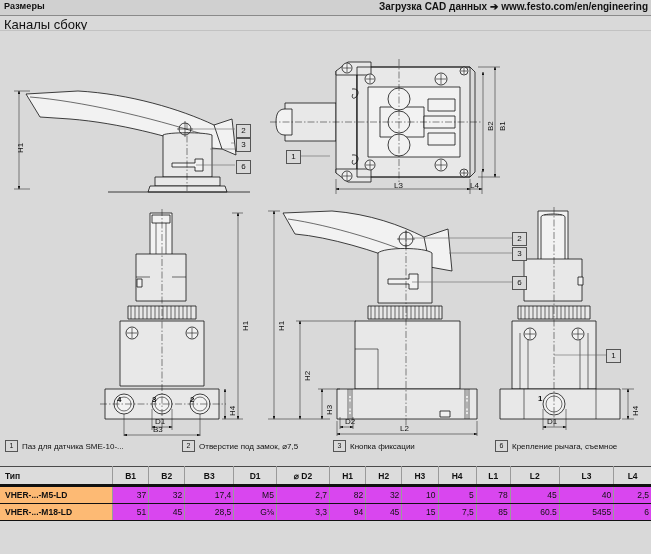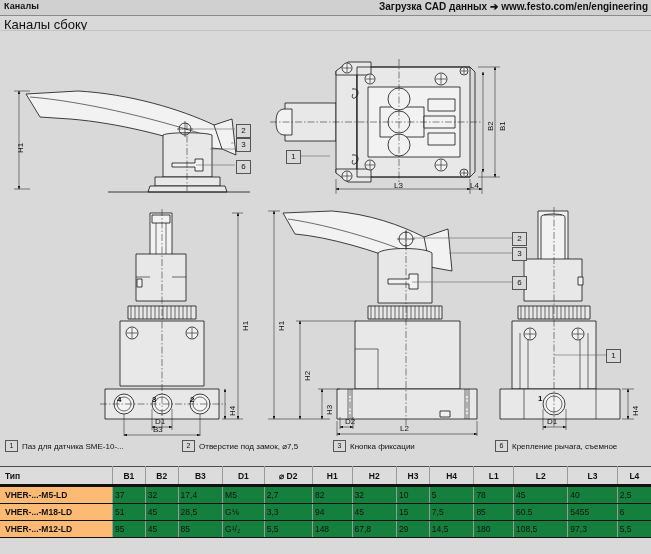--- a/index.html
+++ b/index.html
@@ -97,34 +97,34 @@
     padding:0 2px;
   }
   thead th.first{
     text-align:left;padding-left:5px;margin-top:24px;
   }
   thead tr{border-bottom:3px solid #111;}
   tbody td{
     height:16px;
     border-right:1px solid #9a9a9a;
     border-bottom:1px solid #111;
-    text-align:left;
-    background:#15803d;
+    text-align:right;
+    background:#d946ef;
     padding:0 2px;
   }
   tbody td.first{
     text-align:left;padding-left:5px;font-weight:bold;background:#fdba74;
   }
   tbody td:last-child, thead th:last-child{border-right:none;}
 </style>
 </head>
 <body>
 
 <div class="hdr">
-  <div class="hdr-left">Каналы</div>
+  <div class="hdr-left">Размеры</div>
   <div class="hdr-right">
     <span>Загрузка CAD  данных</span>
     <span class="hdr-arrow">➔</span>
     <span>www.festo.com/en/engineering</span>
   </div>
 </div>
 <div class="subhdr">Каналы сбоку</div>
 <div class="subrule"></div>
 
 <div class="stage">
@@ -465,31 +465,15 @@
         <td>3,3</td>
         <td>94</td>
         <td>45</td>
         <td>15</td>
         <td>7,5</td>
         <td>85</td>
         <td>60.5</td>
         <td>5455</td>
         <td>6</td>
       </tr>
-      <tr>
-        <td class="first">VHER-...-M12-LD</td>
-        <td>95</td>
-        <td>45</td>
-        <td>85</td>
-        <td>G¹/₂</td>
-        <td>5,5</td>
-        <td>148</td>
-        <td>67,8</td>
-        <td>29</td>
-        <td>14,5</td>
-        <td>180</td>
-        <td>108,5</td>
-        <td>97,3</td>
-        <td>5,5</td>
-      </tr>
     </tbody>
   </table>
 </div>
 
 </body></html>

